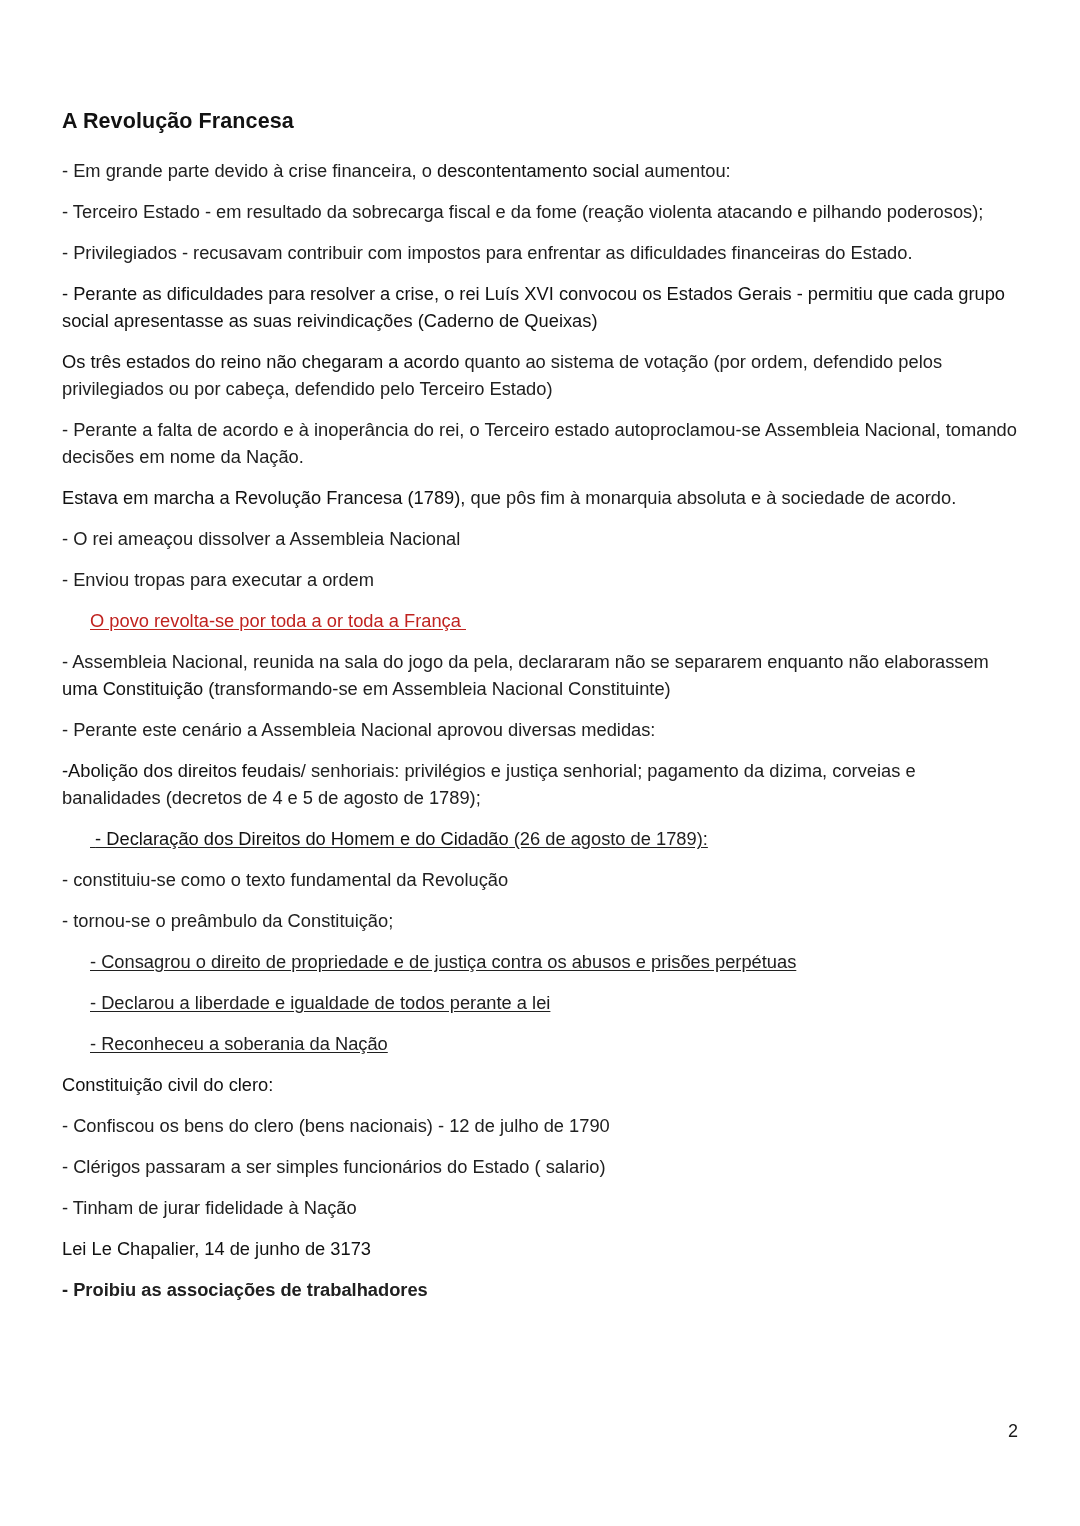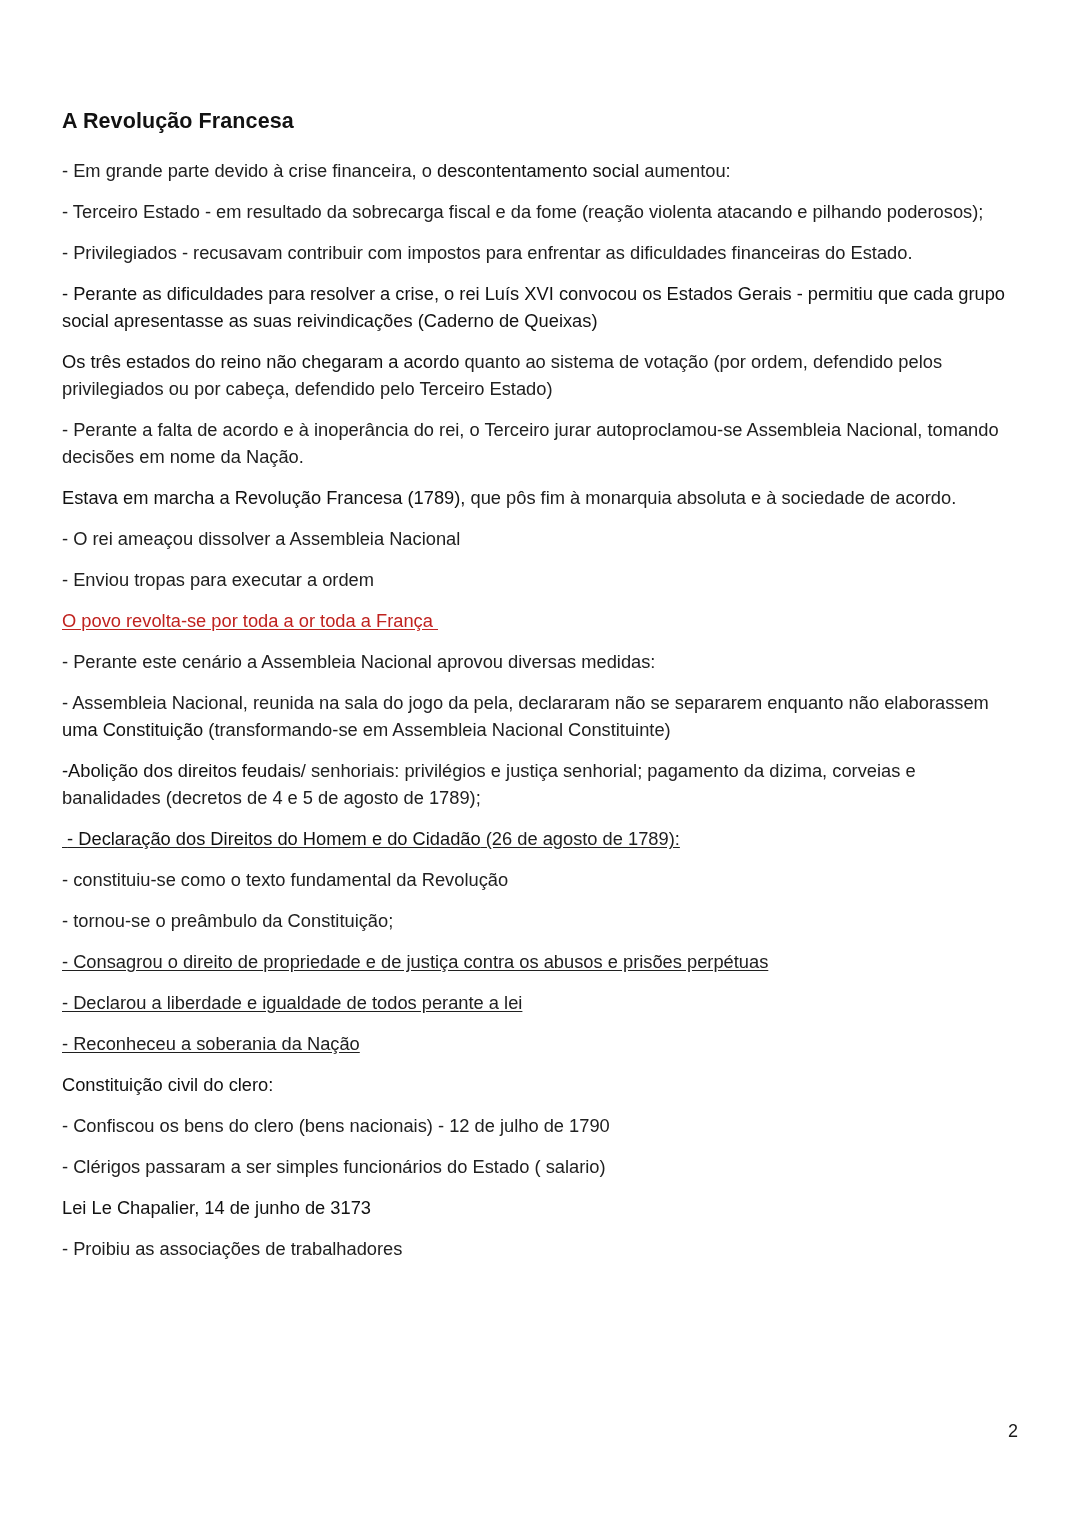--- a/index.html
+++ b/index.html
@@ -36,28 +36,30 @@
   }
   .para {
     font-size: 18.3px;
     line-height: 27px;
     margin: 0 0 14px 0;
     color: #202020;
     white-space: pre-wrap;
   }
   .para:last-child {
     margin-bottom: 15px;
+    font-weight: bold;
   }
   .para b, .bold {
     font-weight: normal;
     color: #111111;
   }
   .u {
     text-decoration: underline;
     text-underline-offset: 2px;
+    margin-left: 28px;
   }
   .red {
     color: #c0221f;
   }
   .red.u {
     text-decoration: underline;
     text-decoration-color: #c0221f;
     text-underline-offset: 2px;
   }
   .page-number {
@@ -80,34 +82,34 @@
     <p class="para"><span>- Em grande parte devido à crise financeira, o </span><b>descontentamento social</b><span> aumentou:</span></p>
 
     <p class="para">- Terceiro Estado - em resultado da sobrecarga fiscal e da fome (reação violenta atacando e pilhando poderosos);</p>
 
     <p class="para">- Privilegiados - recusavam contribuir com impostos para enfrentar as dificuldades financeiras do Estado.</p>
 
     <p class="para bold">- Perante as dificuldades para resolver a crise, o rei Luís XVI convocou os Estados Gerais - permitiu que cada grupo social apresentasse as suas reivindicações (Caderno de Queixas)</p>
 
     <p class="para"><b>Os três estados do reino não chegaram a acordo</b><span> quanto ao sistema de votação (por ordem, defendido pelos privilegiados ou por cabeça, defendido pelo Terceiro Estado)</span></p>
 
-    <p class="para">- Perante a falta de acordo e à inoperância do rei, o Terceiro jurar autoproclamou-se Assembleia Nacional, tomando decisões em nome da Nação.</p>
+    <p class="para">- Perante a falta de acordo e à inoperância do rei, o Terceiro estado autoproclamou-se Assembleia Nacional, tomando decisões em nome da Nação.</p>
 
     <p class="para"><b>Estava em marcha a Revolução Francesa (1789),</b><span> que pôs fim à monarquia absoluta e à sociedade de acordo.</span></p>
 
     <p class="para">- O rei ameaçou dissolver a Assembleia Nacional</p>
 
     <p class="para">- Enviou tropas para executar a ordem</p>
 
 
     <p class="para"><span class="red u">O povo revolta-se por toda a or toda a França </span></p>
 
+    <p class="para"><span>- Assembleia Nacional, reunida na sala do jogo da pela, declararam não se separarem enquanto não elaborassem </span><b>uma Constituição</b><span> (transformando-se em Assembleia Nacional Constituinte)</span></p>
+
     <p class="para">- Perante este cenário a Assembleia Nacional aprovou diversas medidas:</p>
-
-    <p class="para"><span>- Assembleia Nacional, reunida na sala do jogo da pela, declararam não se separarem enquanto não elaborassem </span><b>uma Constituição</b><span> (transformando-se em Assembleia Nacional Constituinte)</span></p>
 
     <p class="para"><b>-Abolição dos direitos feudais</b><span>/ senhoriais: privilégios e justiça senhorial; pagamento da dizima, corveias e banalidades (decretos de 4 e 5 de agosto de 1789);</span></p>
 
     <p class="para u"><b> - Declaração dos Direitos do Homem e do Cidadão</b><span> (26 de agosto de 1789):</span></p>
 
     <p class="para">- constituiu-se como o texto fundamental da Revolução</p>
 
     <p class="para">- tornou-se o preâmbulo da Constituição;</p>
 
     <p class="para"><span class="u">- Consagrou o direito de propriedade e de justiça contra os abusos e prisões perpétuas</span></p>
@@ -115,20 +117,21 @@
     <p class="para"><span class="u">- Declarou a liberdade e igualdade de todos perante a lei</span></p>
 
     <p class="para"><span class="u">- Reconheceu a soberania da Nação</span></p>
 
     <p class="para bold">Constituição civil do clero:</p>
 
     <p class="para">- Confiscou os bens do clero (bens nacionais) - 12 de julho de 1790</p>
 
     <p class="para">- Clérigos passaram a ser simples funcionários do Estado ( salario)</p>
 
+    <p class="para">- Tinham de jurar fidelidade à Nação</p>
 
     <p class="para bold">Lei Le Chapalier, 14 de junho de 3173</p>
 
     <p class="para">- Proibiu as associações de trabalhadores</p>
 
   </div>
 
   <div class="page-number">2</div>
 </div>
 

